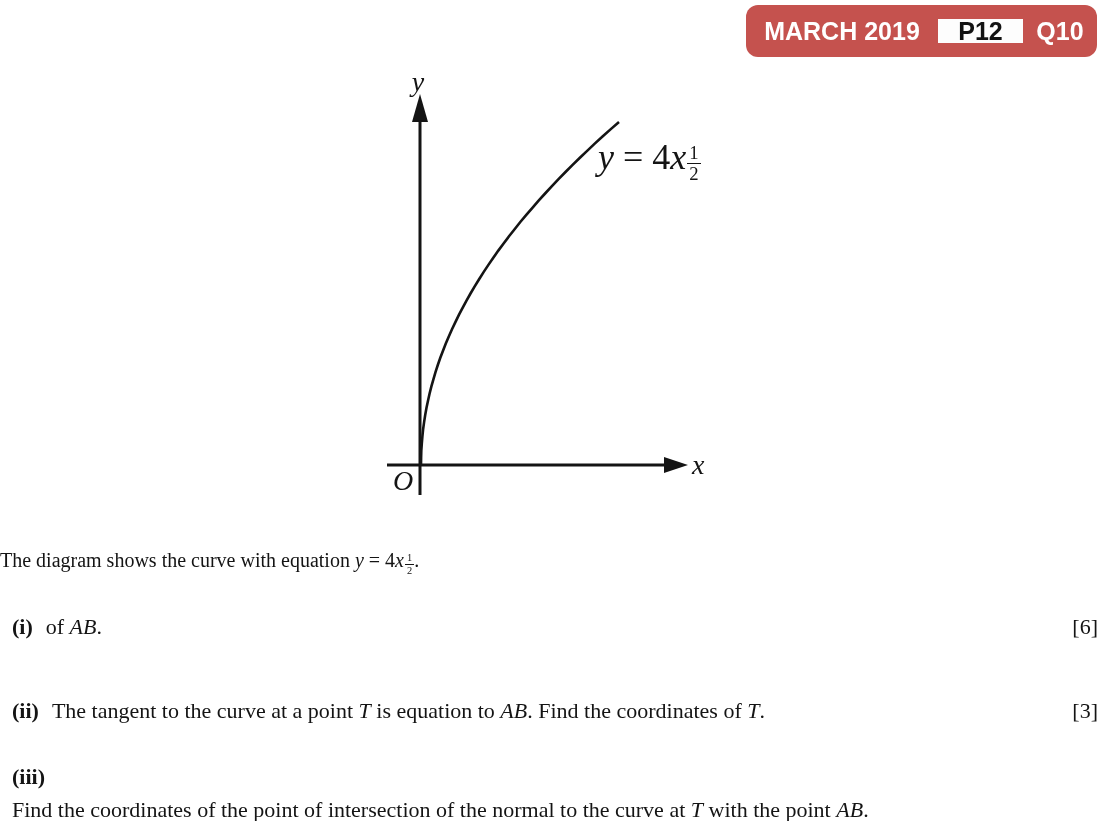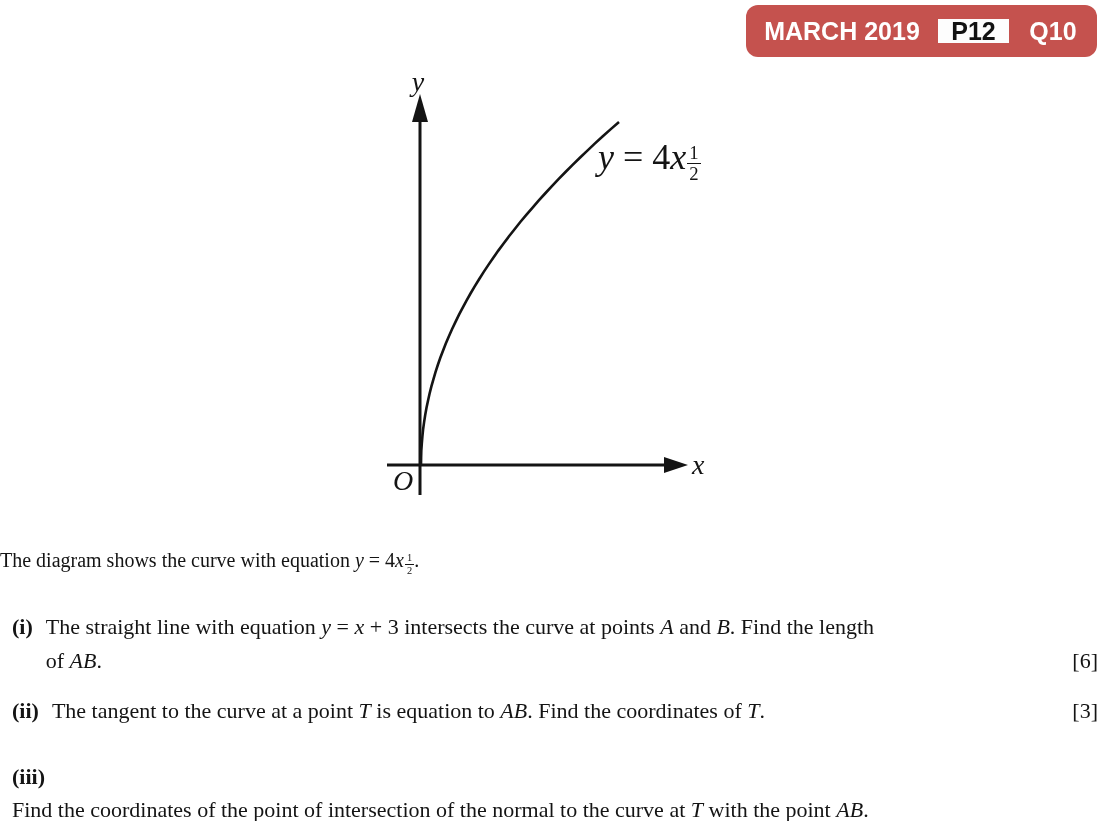--- a/index.html
+++ b/index.html
@@ -18,21 +18,21 @@
     width:351px;height:52px;
     display:flex;align-items:stretch;
     border-radius:12px;overflow:hidden;
     font-family:"Liberation Sans", sans-serif;
     font-weight:bold;font-size:25px;
   }
   .badge-seg{display:flex;align-items:center;justify-content:center;}
   .badge-period{width:192px;color:#fff;}
   .badge-paper{
     width:59px;background:#fdfdfd;color:#121212;
-    margin:14px 0;padding:0 6px;text-align:right;
+    margin:14px 0;padding:0 13px;text-align:right;
   }
   .badge-qnum{flex:1;color:#fff;}
 
   
   .diagram{position:absolute;left:380px;top:70px;}
   .diagram text{
     font-family:"Liberation Serif", serif;
     font-style:italic;
     fill:#141414;
   }
@@ -103,23 +103,20 @@
 
   <p class="intro"><span>The diagram shows the curve with equation </span><span class="it">y</span><span> = 4</span><span class="it">x</span><span class="frac">
         <span class="fn">1</span>
         <span class="fd">2</span>
       </span><span>.</span></p>
 
   <div class="question q1">
     <span class="q-label">(i)</span>
     <div class="q-body">
       <div class="q-line">
-        <span class="q-text"><span>The straight line with equation </span><span class="it">y</span><span> = </span><span class="it">x</span><span> + 3 intersects the curve at points </span><span class="it">A</span><span> and </span><span class="it">B</span><span>. Find the length</span></span>
-      </div>
-      <div class="q-line">
         <span class="q-text"><span>of </span><span class="it">AB</span><span>.</span></span>
         <span class="marks">[6]</span>
       </div>
     </div>
   </div>
 
   <div class="question q2">
     <span class="q-label">(ii)</span>
     <div class="q-body">
       <div class="q-line">

